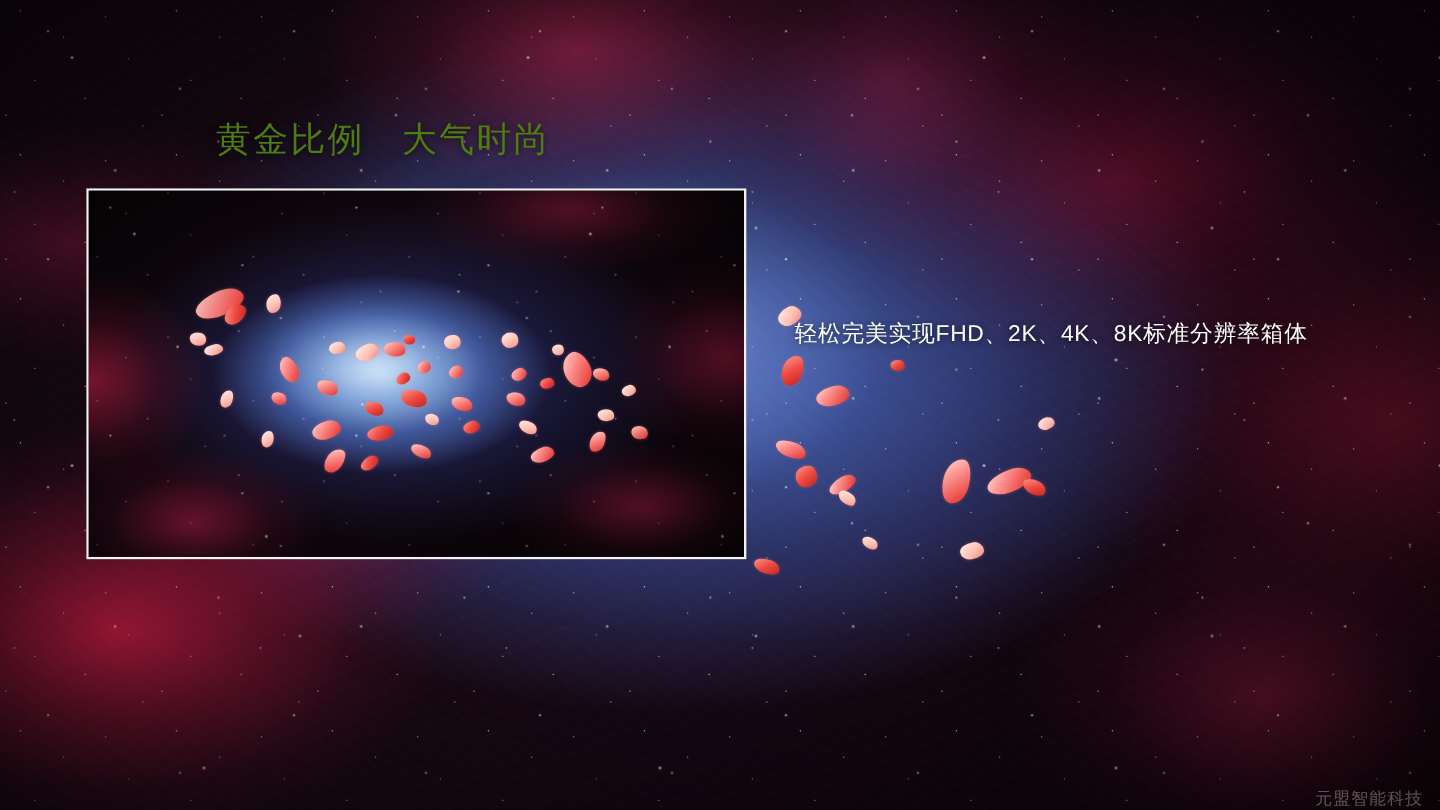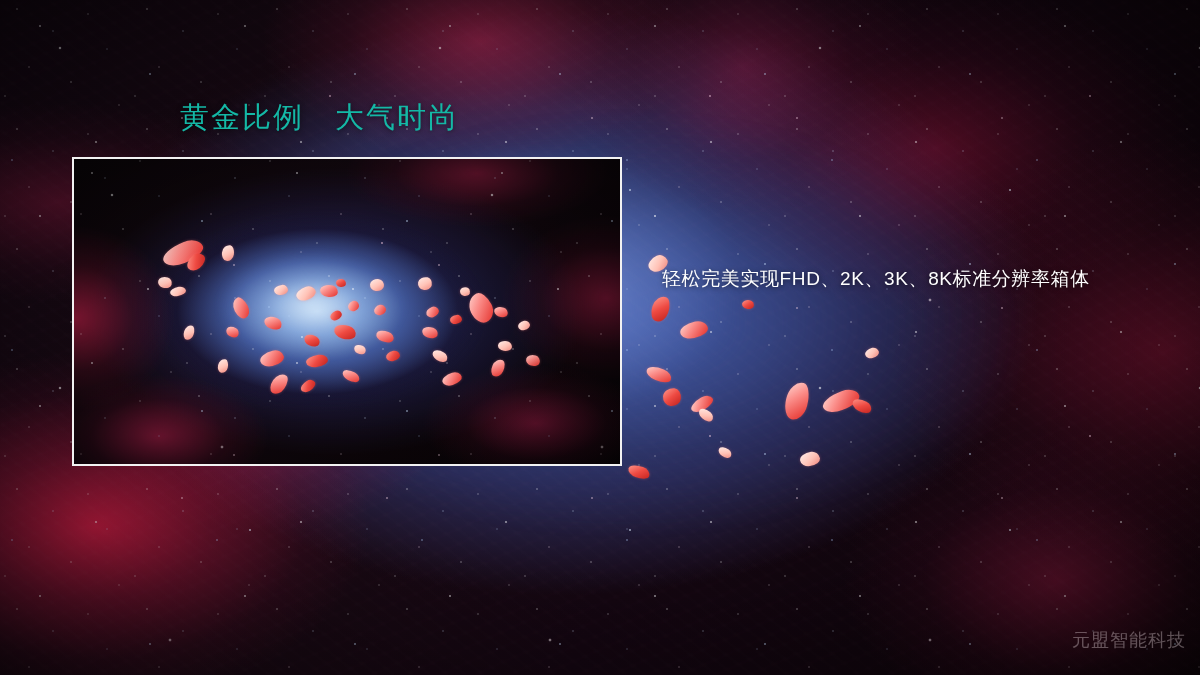--- a/index.html
+++ b/index.html
@@ -165,21 +165,21 @@
     background: linear-gradient(135deg, #ff9d92 0%, #ee4a42 50%, #c0201c 100%);
   }
 
   
   .title {
     position: absolute;
     left: 180px;
     top: 102px;
     font-size: 29px;
     line-height: 1.1;
-    color: #14b8a6;
+    color: #4d7c0f;
     font-weight: 400;
     letter-spacing: 2px;
     white-space: pre;
     text-shadow: 0 1px 5px rgba(0,0,0,0.55);
   }
   .body-copy {
     position: absolute;
     left: 662px;
     top: 258px;
     width: 500px;
@@ -188,22 +188,22 @@
     color: #ffffff;
     font-size: 19px;
     line-height: 42px;
     letter-spacing: 0.6px;
     white-space: nowrap;
     text-shadow: 0 1px 5px rgba(0,0,0,0.6);
   }
   .watermark {
     position: absolute;
     right: 14px;
-    bottom: 23px;
-    font-size: 18px;
+    bottom: 0;
+    font-size: 14px;
     letter-spacing: 1px;
     color: rgba(225,210,215,0.38);
   }
 </style>
 </head>
 <body>
 
 <div class="slide">
 
   <div class="bg-layer bg-base"></div>
@@ -286,17 +286,17 @@
       <div class="petal " style="left: 822px; top: 392px; width: 38px; height: 18px; transform: rotate(-20deg);"></div>
       <div class="petal deep" style="left: 852px; top: 400px; width: 20px; height: 12px; transform: rotate(28deg);"></div>
       <div class="petal pale" style="left: 800px; top: 452px; width: 20px; height: 14px; transform: rotate(-8deg);"></div>
       <div class="petal pale" style="left: 718px; top: 448px; width: 14px; height: 9px; transform: rotate(34deg);"></div>
       <div class="petal deep" style="left: 628px; top: 466px; width: 22px; height: 12px; transform: rotate(20deg);"></div>
       <div class="petal pale" style="left: 865px; top: 348px; width: 14px; height: 10px; transform: rotate(-14deg);"></div>
       <div class="petal deep" style="left: 742px; top: 300px; width: 12px; height: 9px; transform: rotate(10deg);"></div>
     </div>
 
   <div class="body-copy">
-    <div class="body-line">轻松完美实现FHD、2K、3K、8K标准分辨率箱体</div>
+    <div class="body-line">轻松完美实现FHD、2K、4K、8K标准分辨率箱体</div>
   </div>
 
   <div class="watermark">元盟智能科技</div>
 </div>
 
 </body></html>

